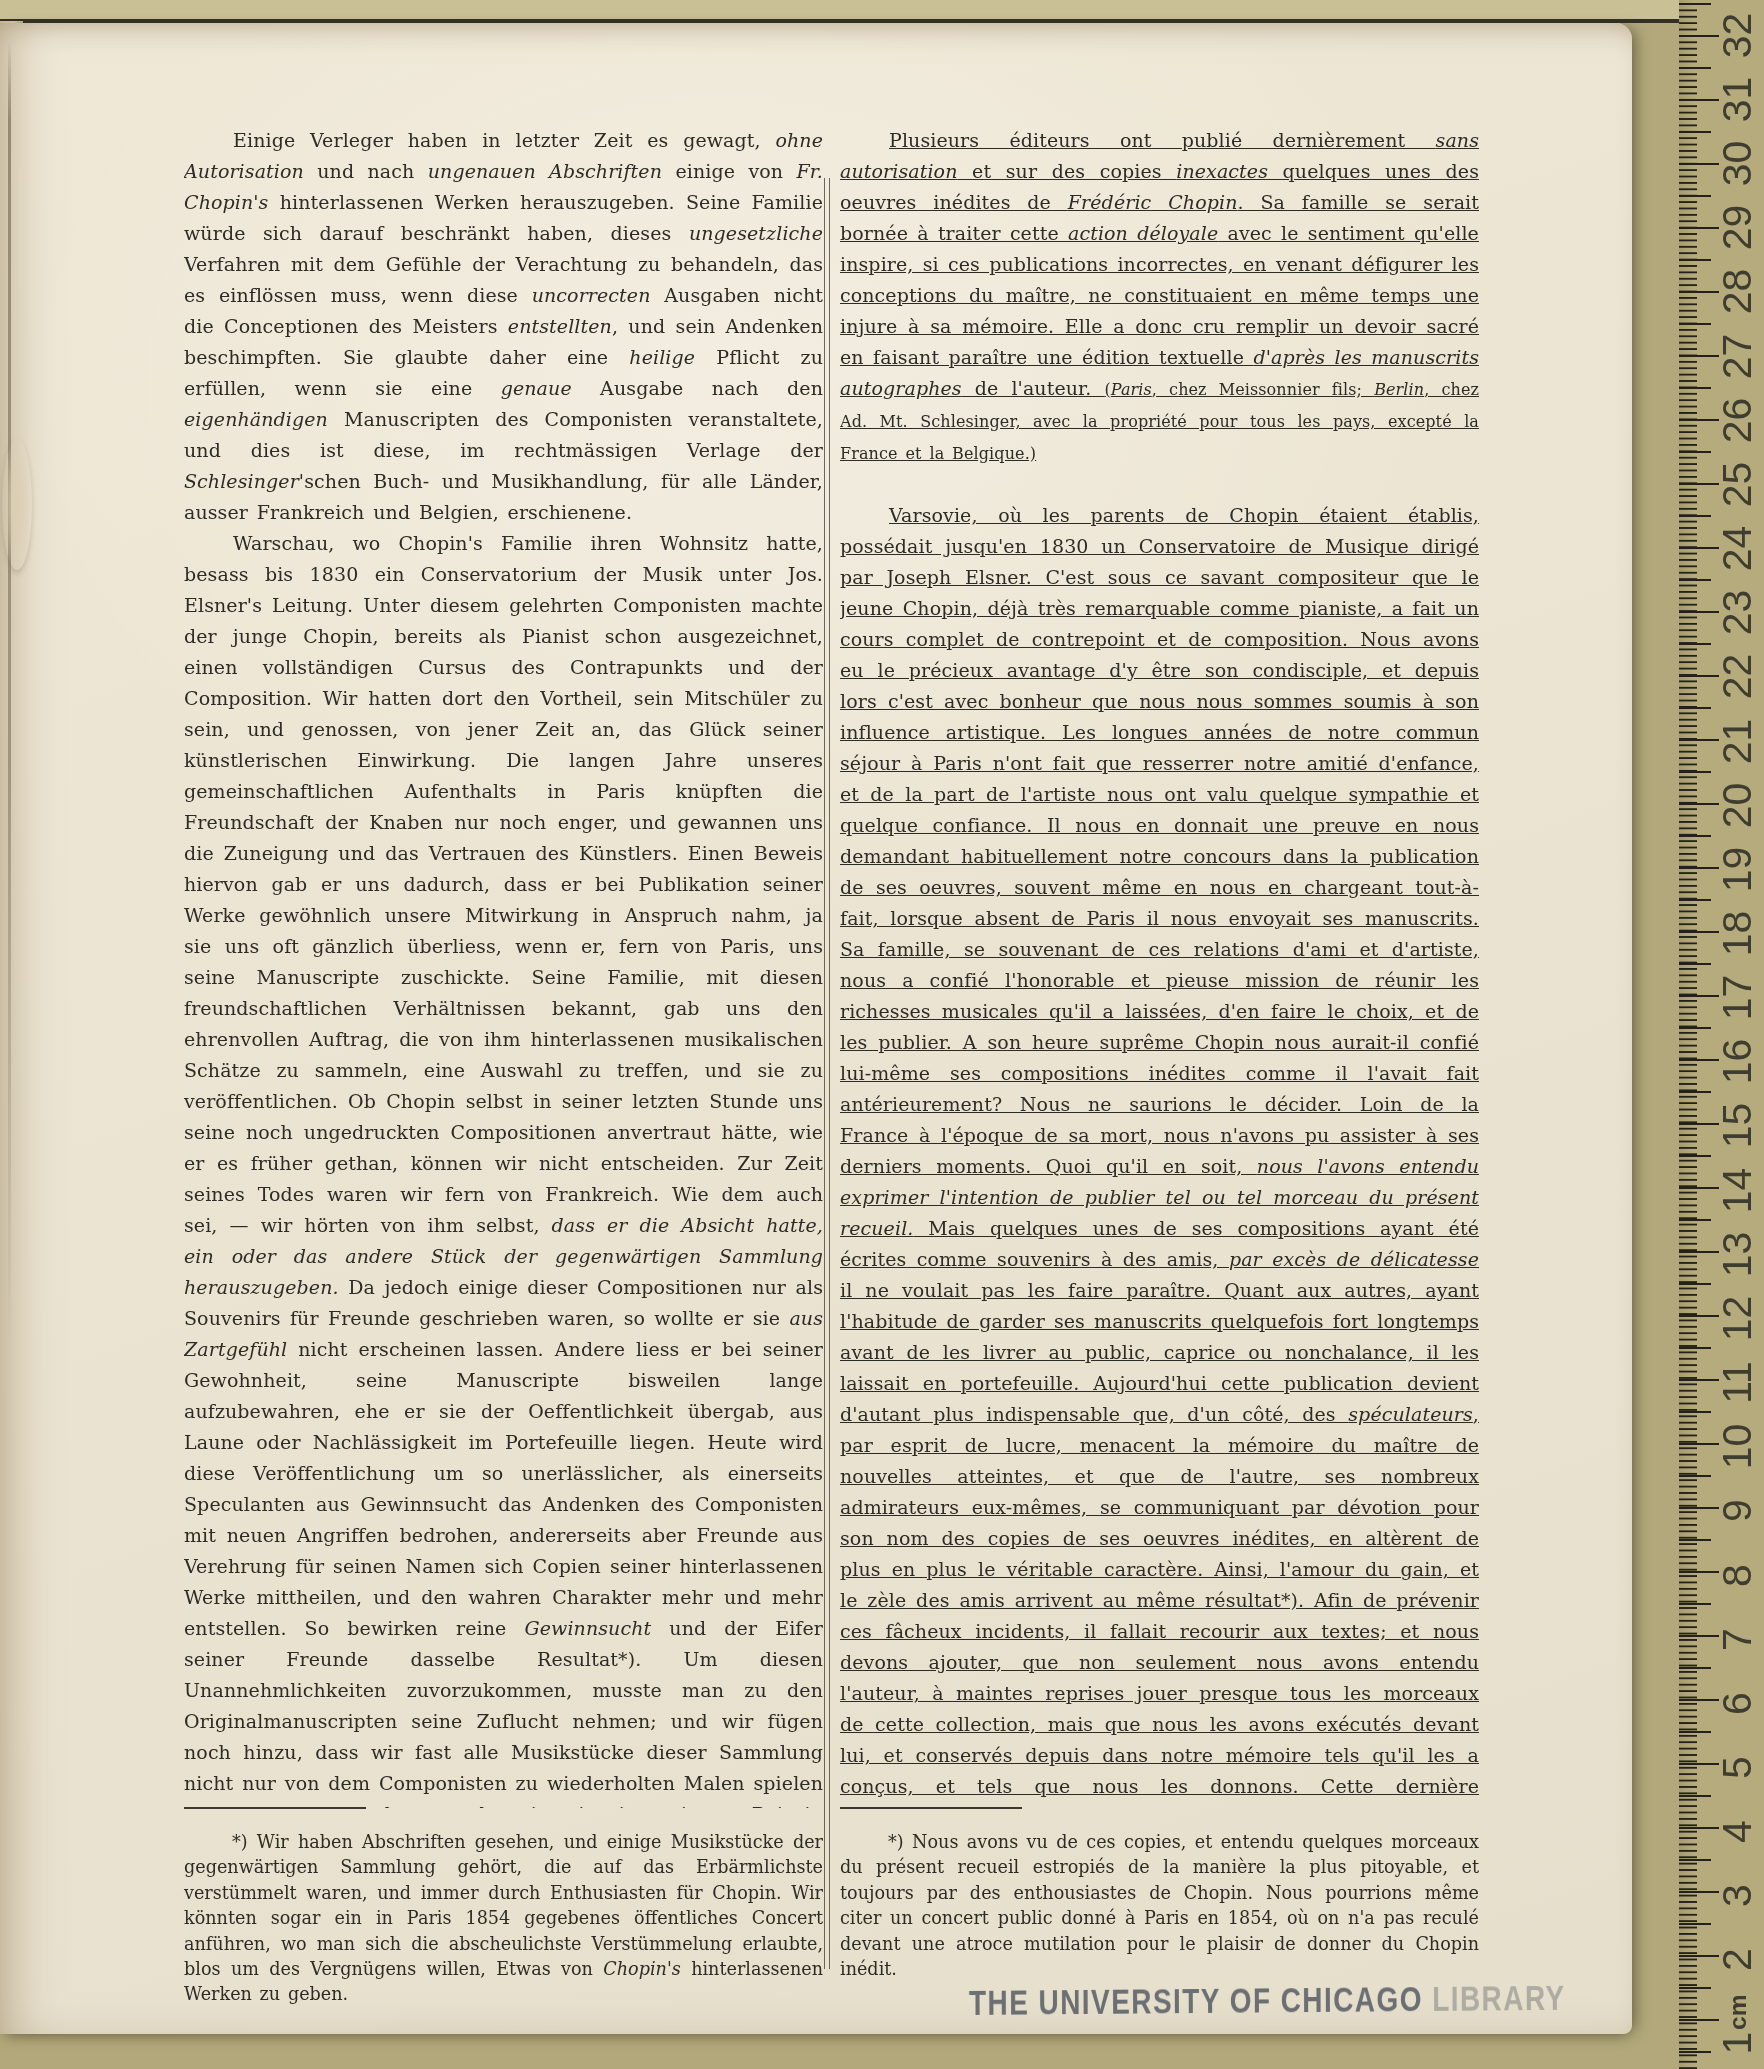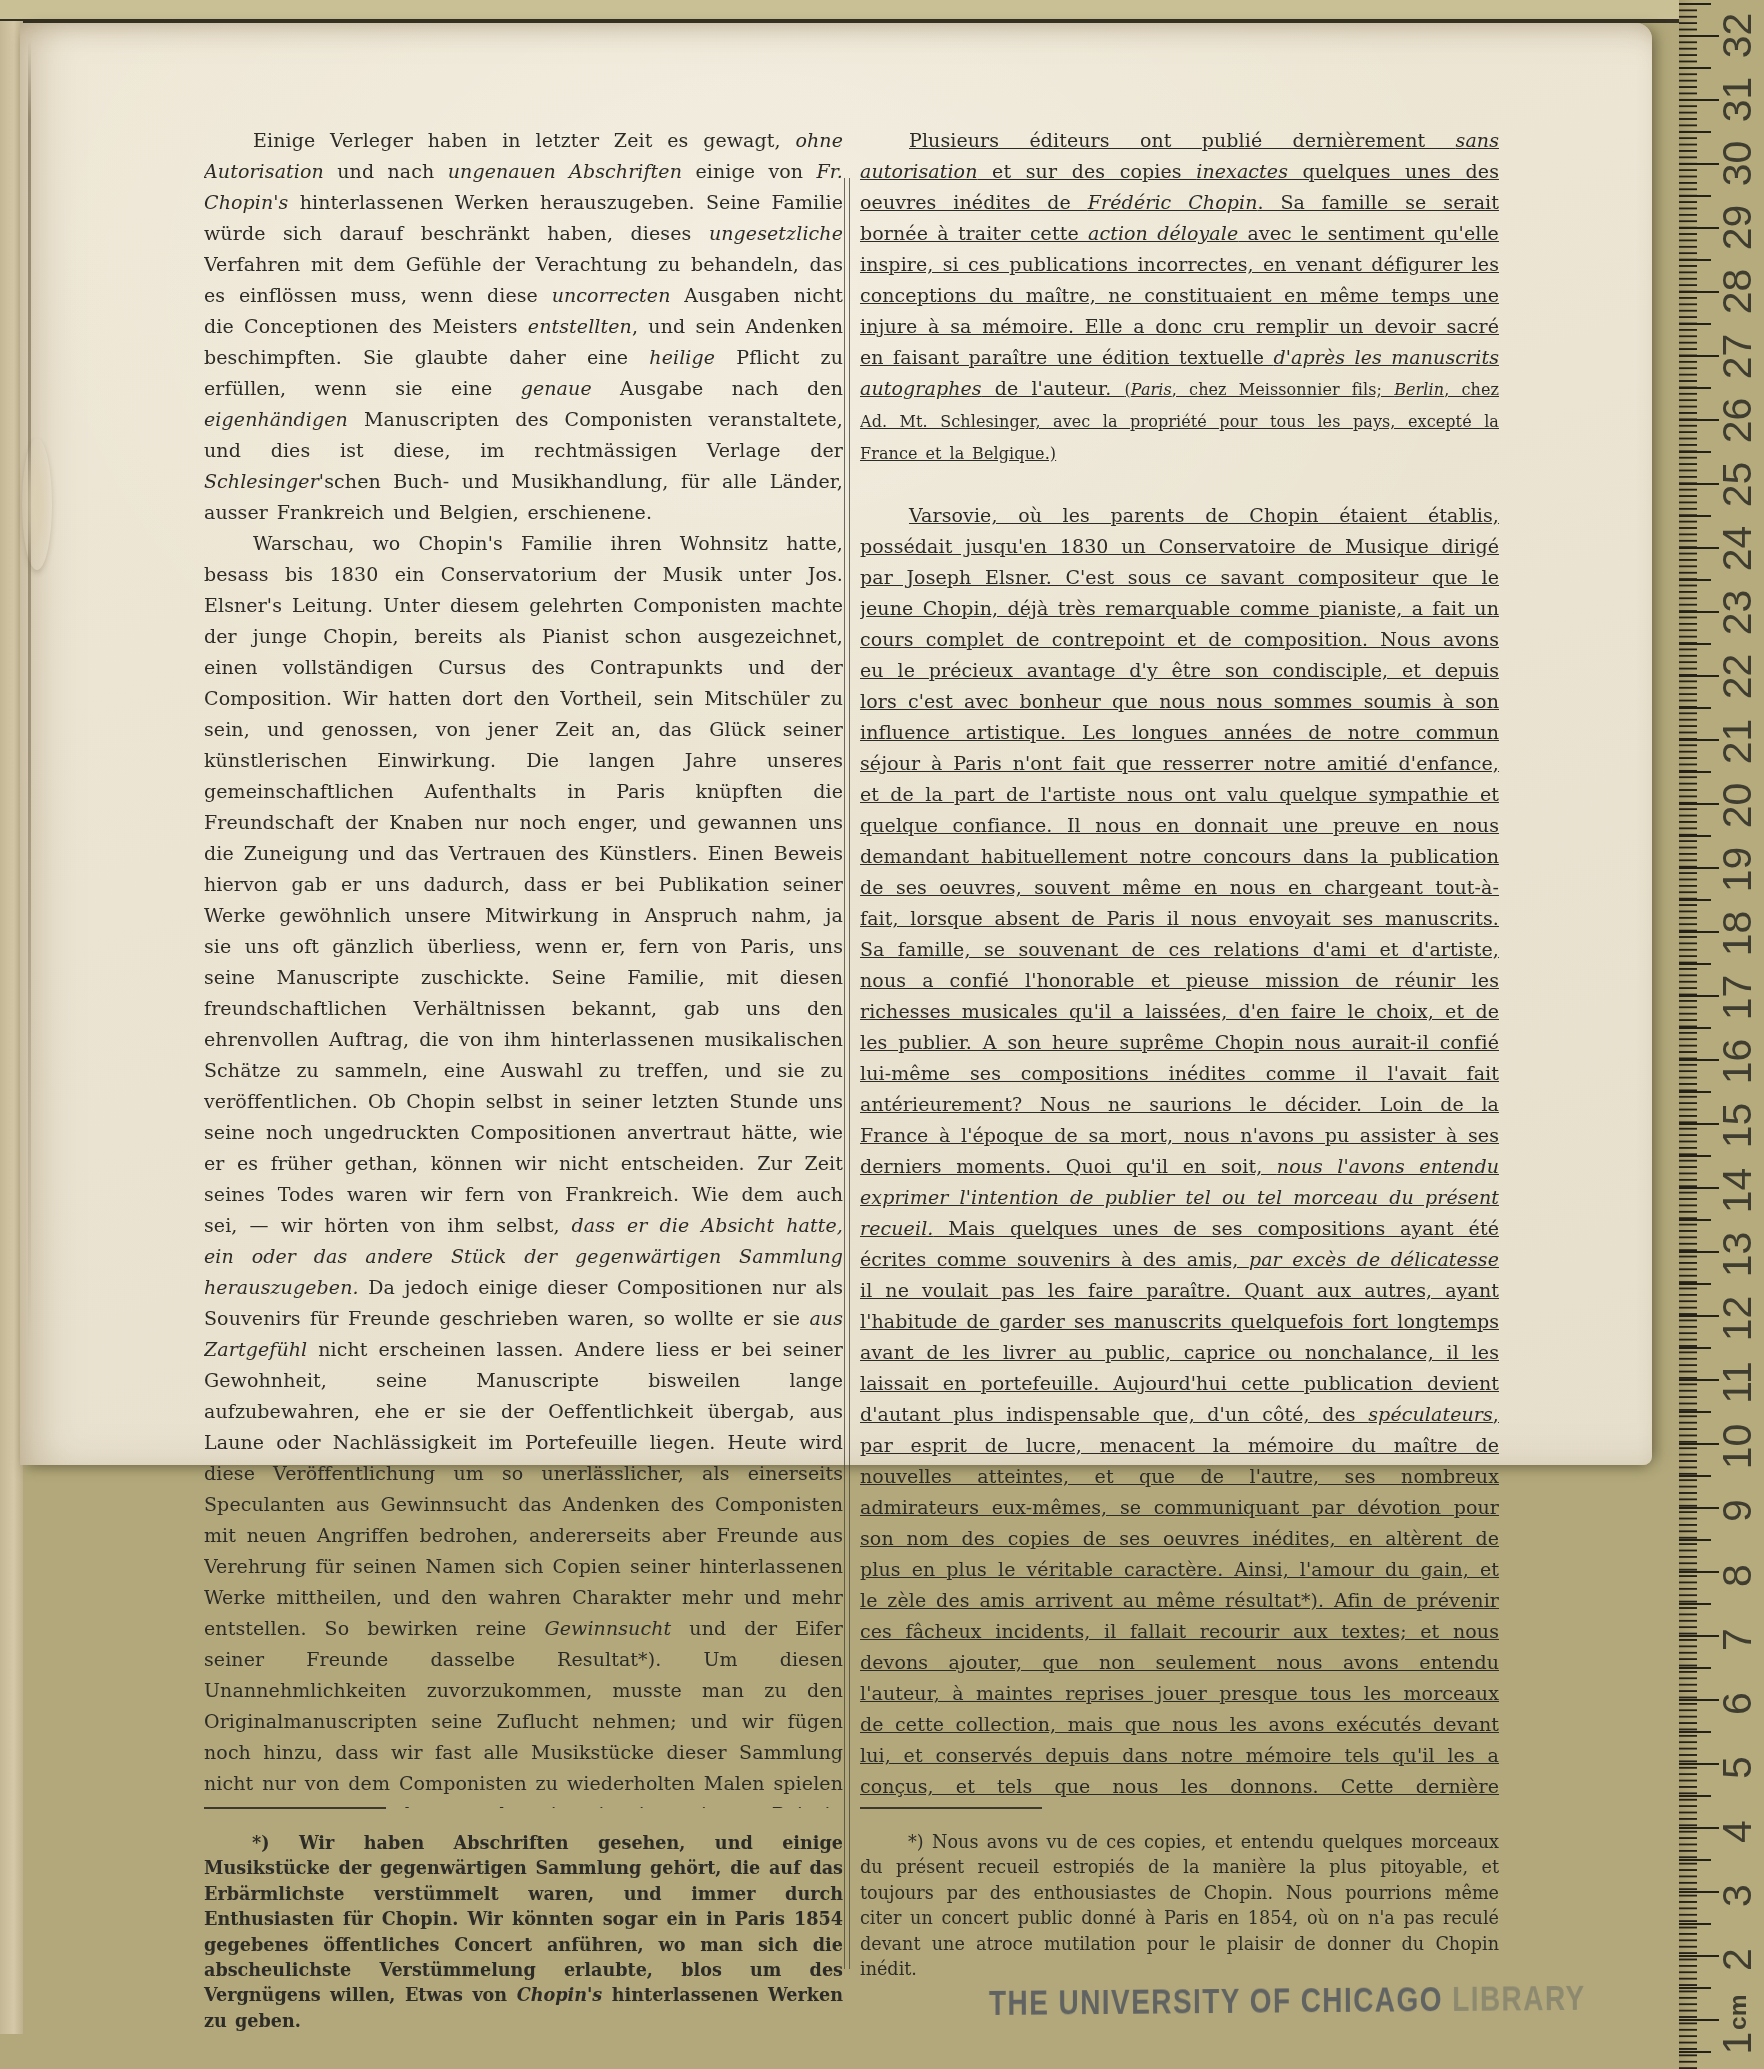--- a/index.html
+++ b/index.html
@@ -9,21 +9,21 @@
     font-family:"DejaVu Serif", serif;
   }
   
   .bed-top{position:absolute;left:0;top:0;width:1764px;height:19.4px;background:#c9c095;}
   .top-line{position:absolute;left:0;top:18.5px;width:1764px;height:4.4px;background:#1d1b14;opacity:.85;}
   
   .spine{position:absolute;left:0;top:21px;width:23px;height:2013px;
     background:linear-gradient(to right,#c4b795,#d4c8a8 60%,#bdb08d);}
   
   .page{
-    position:absolute;left:20px;top:23px;width:1632px;height:1442px;
+    position:absolute;left:0;top:23px;width:1632px;height:2011px;
     background:
       radial-gradient(ellipse 1059px 794px at 45% 18%, rgba(255,255,252,.30), rgba(255,255,255,0) 70%),
       linear-gradient(160deg,#efe8d7 0%,#ebe4d2 45%,#e6dfcc 100%);
     box-shadow: inset 26.5px 0 49px -17.6px rgba(150,128,88,.55),
                 inset 0 16px 26.5px -16px rgba(140,120,85,.45),
                 8.8px 0 14px -5.3px rgba(70,62,38,.5),
                 0 7px 12.4px -5.3px rgba(70,62,38,.5);
     border-top-right-radius:16px;border-bottom-right-radius:8.8px;
     color:#2d2b26;
   }
@@ -39,21 +39,21 @@
   .col-left{left:184px;}
   .col-right{left:840px;text-decoration:underline;}
   .para{margin:0;text-indent:49px;}
   .col-right .para + .para{margin-top:31px;}
   .para i{font-style:italic;}
   .small{font-size:16px;}
   .divider{position:absolute;left:824px;top:155px;height:1791px;width:4.4px;
     border-left:1.8px solid rgba(72,68,57,.8);border-right:1.8px solid rgba(72,68,57,.8);}
   
   .footnote{position:absolute;top:1784px;width:639px;}
-  .fn-left{left:184px;font-weight:bold;}
+  .fn-left{left:184px;}
   .fn-right{left:840px;}
   .fn-rule{width:182px;border-top:2.2px solid #3c382d;margin:0 0 21px 0;}
   .fn-text{margin:0;font-size:17.6px;line-height:25.4px;text-align:justify;text-indent:48px;word-spacing:.12em;}
   .fn-text i{font-style:italic;}
   
   .stamp{
     position:absolute;left:969px;top:1960px;width:670px;height:48px;
     font-family:"Liberation Sans", sans-serif;font-weight:700;font-size:35px;letter-spacing:1.8px;
     color:rgba(73,80,90,.78);white-space:nowrap;
     transform:scaleX(.8) rotate(-.4deg);transform-origin:left center;

